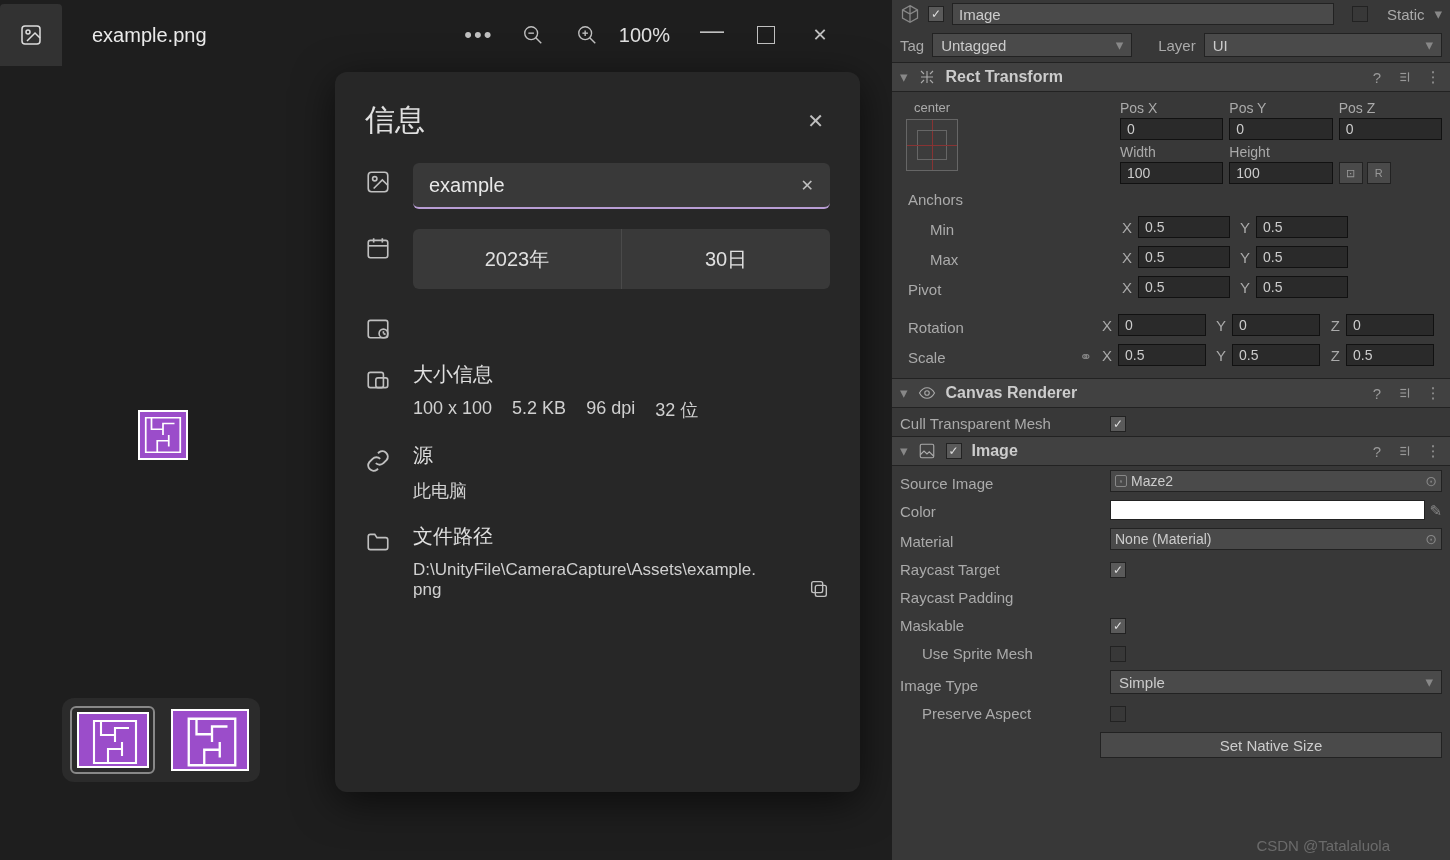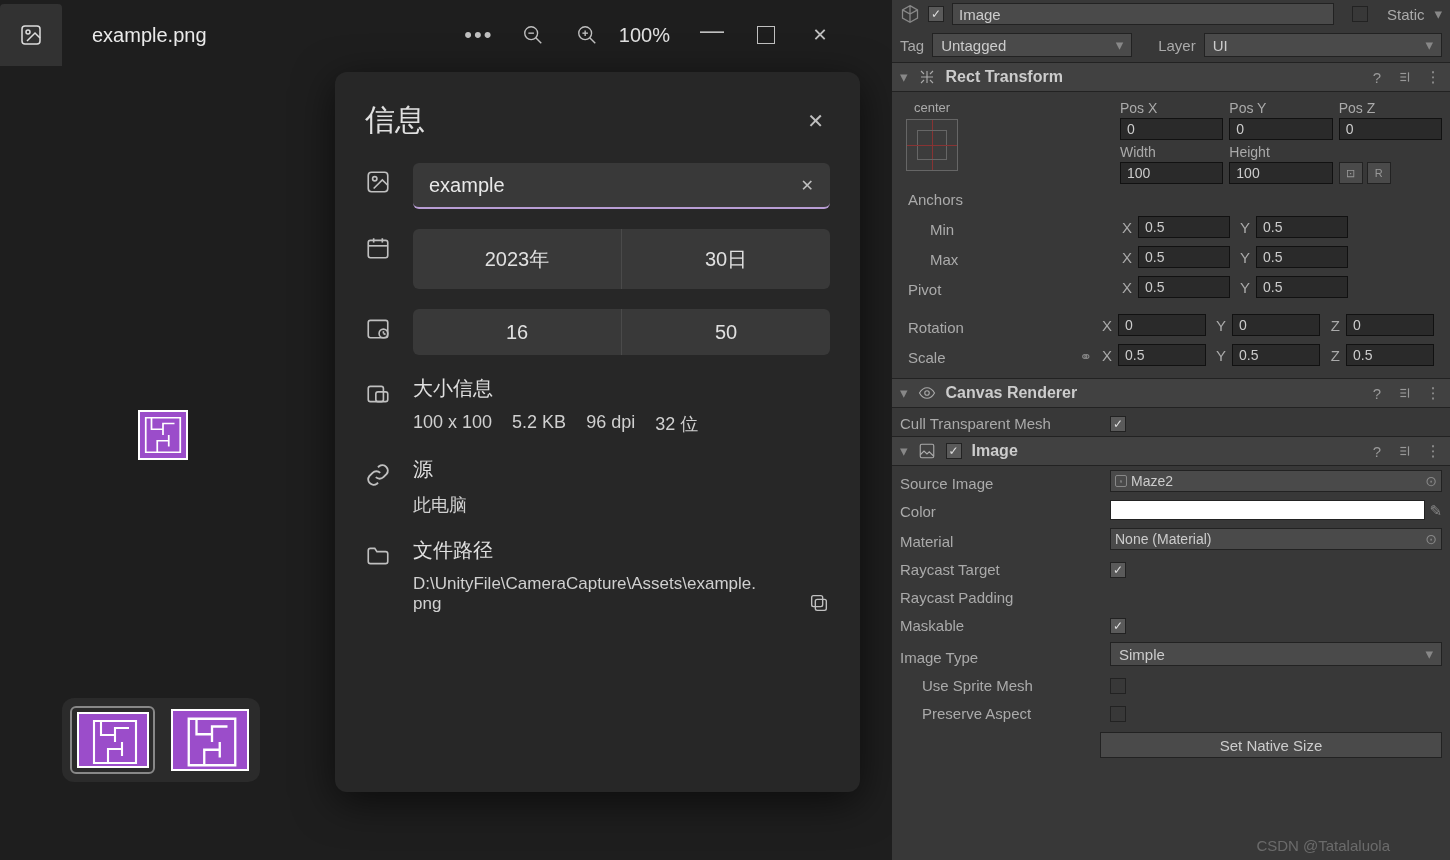--- a/index.html
+++ b/index.html
@@ -202,24 +202,20 @@
   </div>
   <div class="info-row">
     <div class="row-ico">
         <svg width="26" height="26" viewBox="0 0 24 24" fill="none" stroke="#c0c0c0" stroke-width="1.5">
           <rect x="3" y="5" width="18" height="16" rx="2"></rect>
           <circle cx="17" cy="17" r="4"></circle>
           <line x1="17" y1="15" x2="17" y2="17"></line>
           <line x1="17" y1="17" x2="19" y2="18"></line>
         </svg>
       </div>
-    <div class="time-grid">
-      <div class="time-seg">16</div>
-      <div class="time-seg">50</div>
-    </div>
   </div>
   <div class="info-row">
     <div class="row-ico">
         <svg width="26" height="26" viewBox="0 0 24 24" fill="none" stroke="#c0c0c0" stroke-width="1.5">
           <rect x="3" y="5" width="14" height="14" rx="2"></rect>
           <rect x="10" y="10" width="11" height="9" rx="2"></rect>
         </svg>
       </div>
     <div class="info-block">
       <div class="block-title">大小信息</div>
@@ -465,30 +461,30 @@
       <div class="checkbox">✓</div>
     </div>
   <div class="prop-row">
       <div class="prop-label">Raycast Padding</div>
     </div>
   <div class="prop-row">
       <div class="prop-label">Maskable</div>
       <div class="checkbox">✓</div>
     </div>
   <div class="prop-row">
+      <div class="prop-label indent2">Use Sprite Mesh</div>
+      <div class="checkbox" style="background:#383838"></div>
+    </div>
+  <div class="prop-row">
       <div class="prop-label">Image Type</div>
     <div class="dropdown" style="flex:1">
         <span>Simple</span>
       </div>
   </div>
   <div class="prop-row">
-      <div class="prop-label indent2">Use Sprite Mesh</div>
-      <div class="checkbox" style="background:#383838"></div>
-    </div>
-  <div class="prop-row">
       <div class="prop-label indent2">Preserve Aspect</div>
       <div class="checkbox" style="background:#383838"></div>
     </div>
   <div class="native-btn">Set Native Size</div>
 
 </div>
 
 <div class="watermark">CSDN @Tatalaluola</div>
 
 </body></html>

